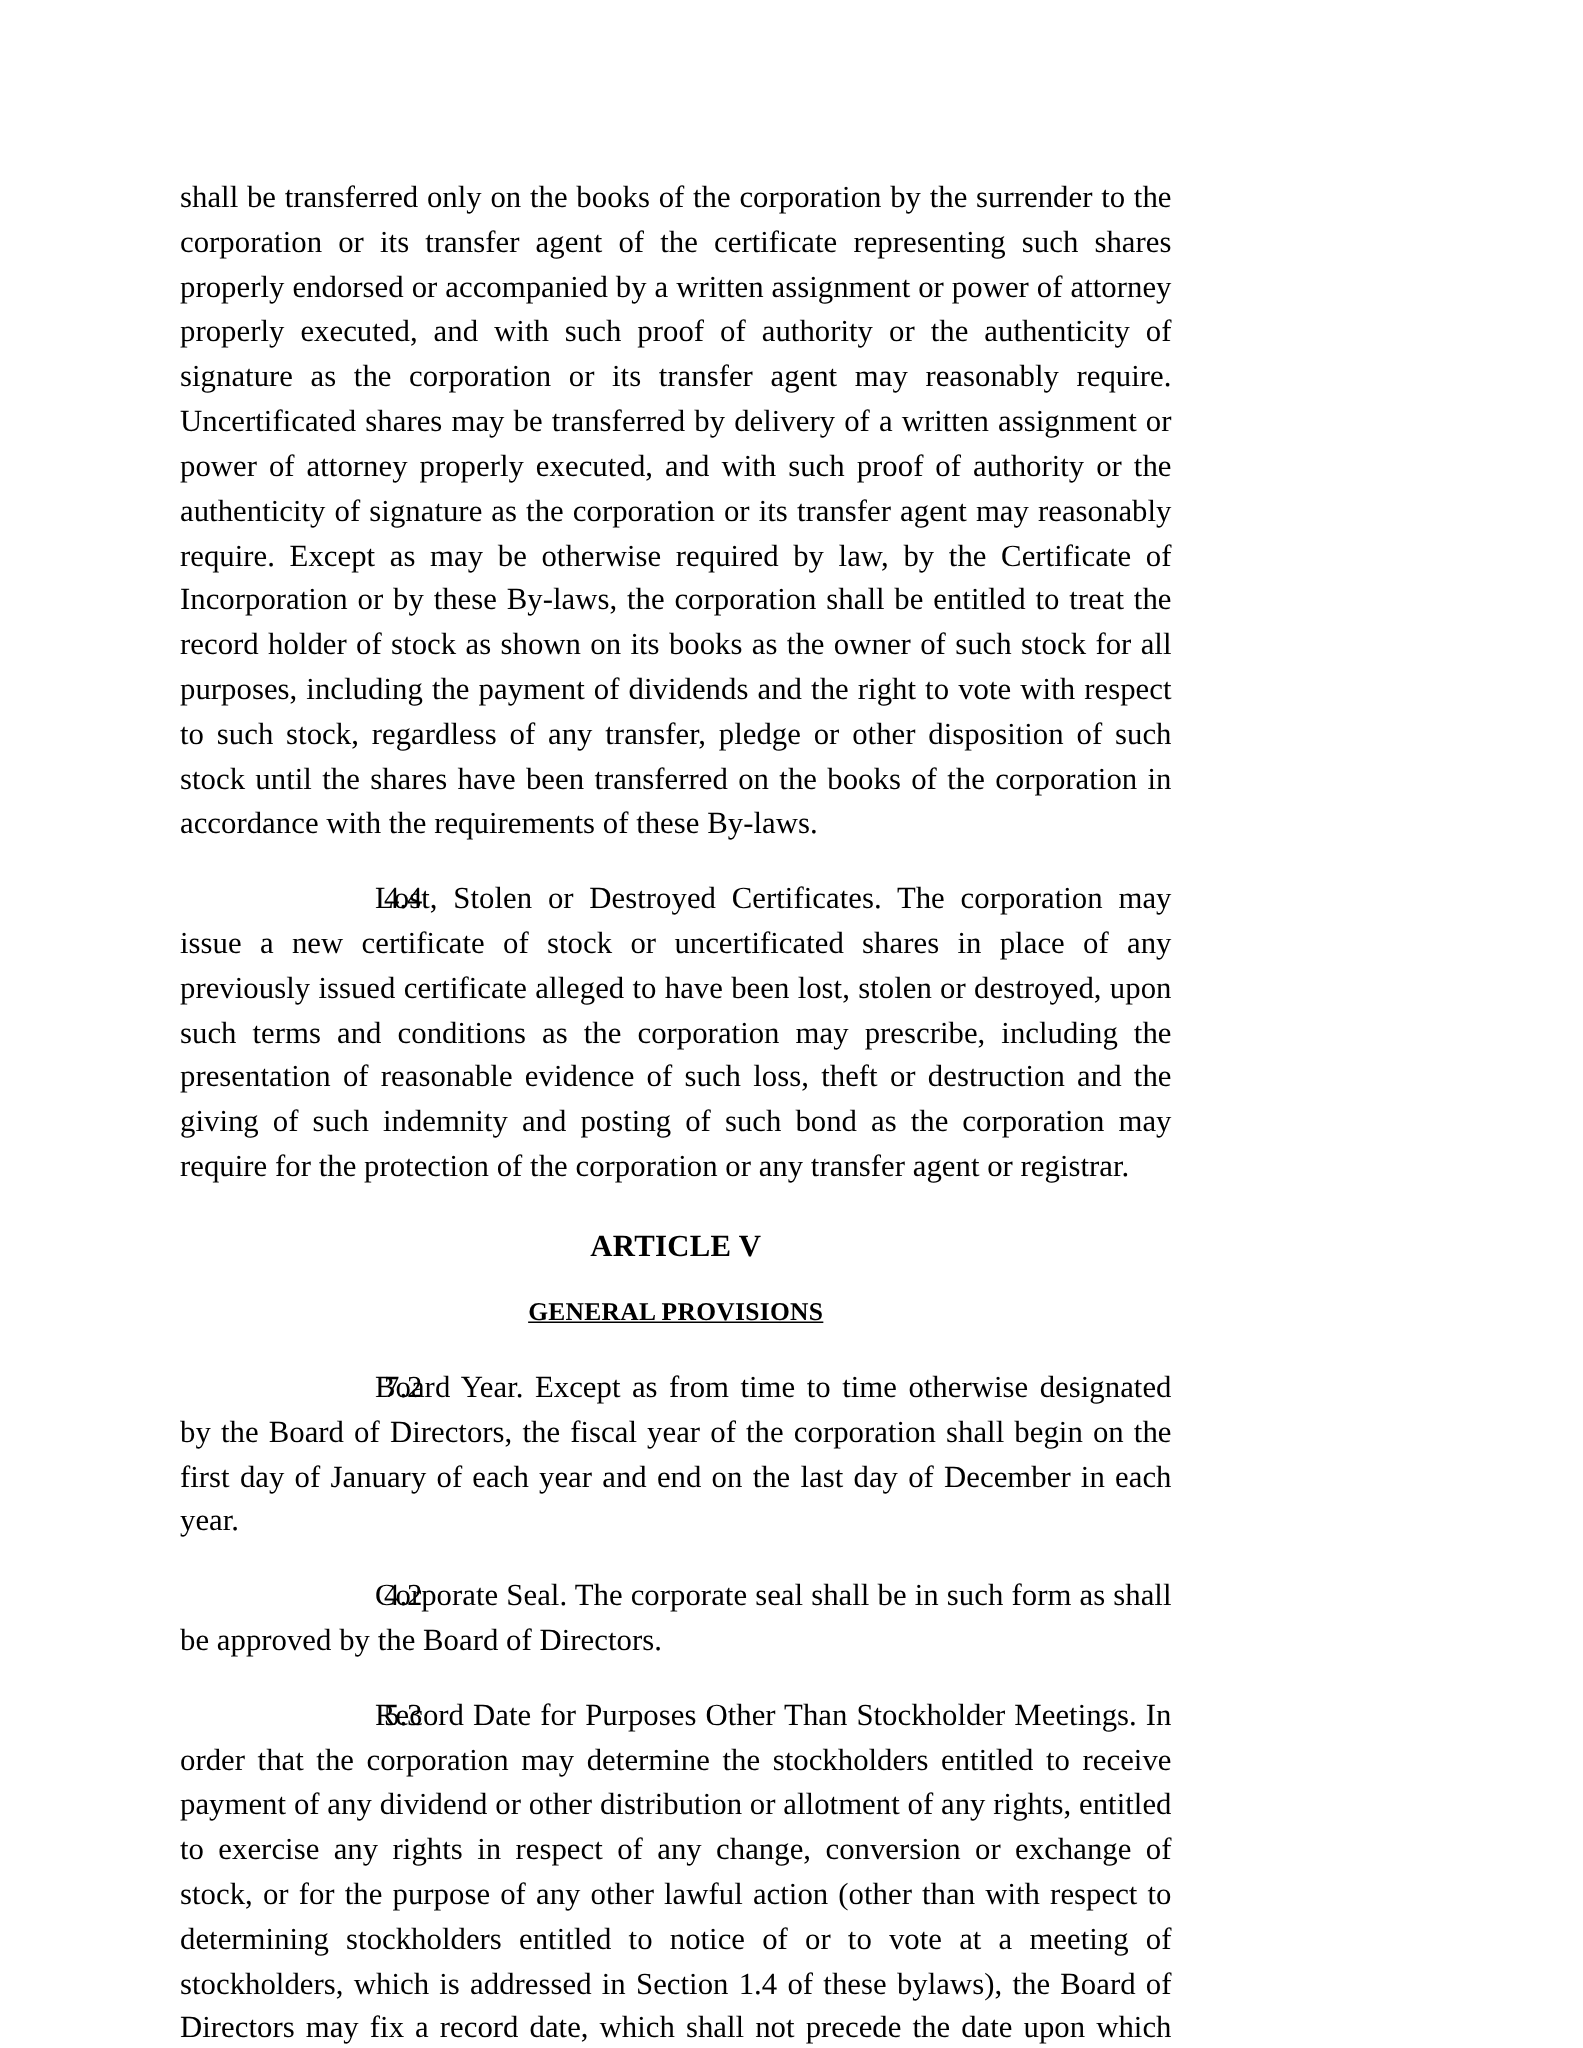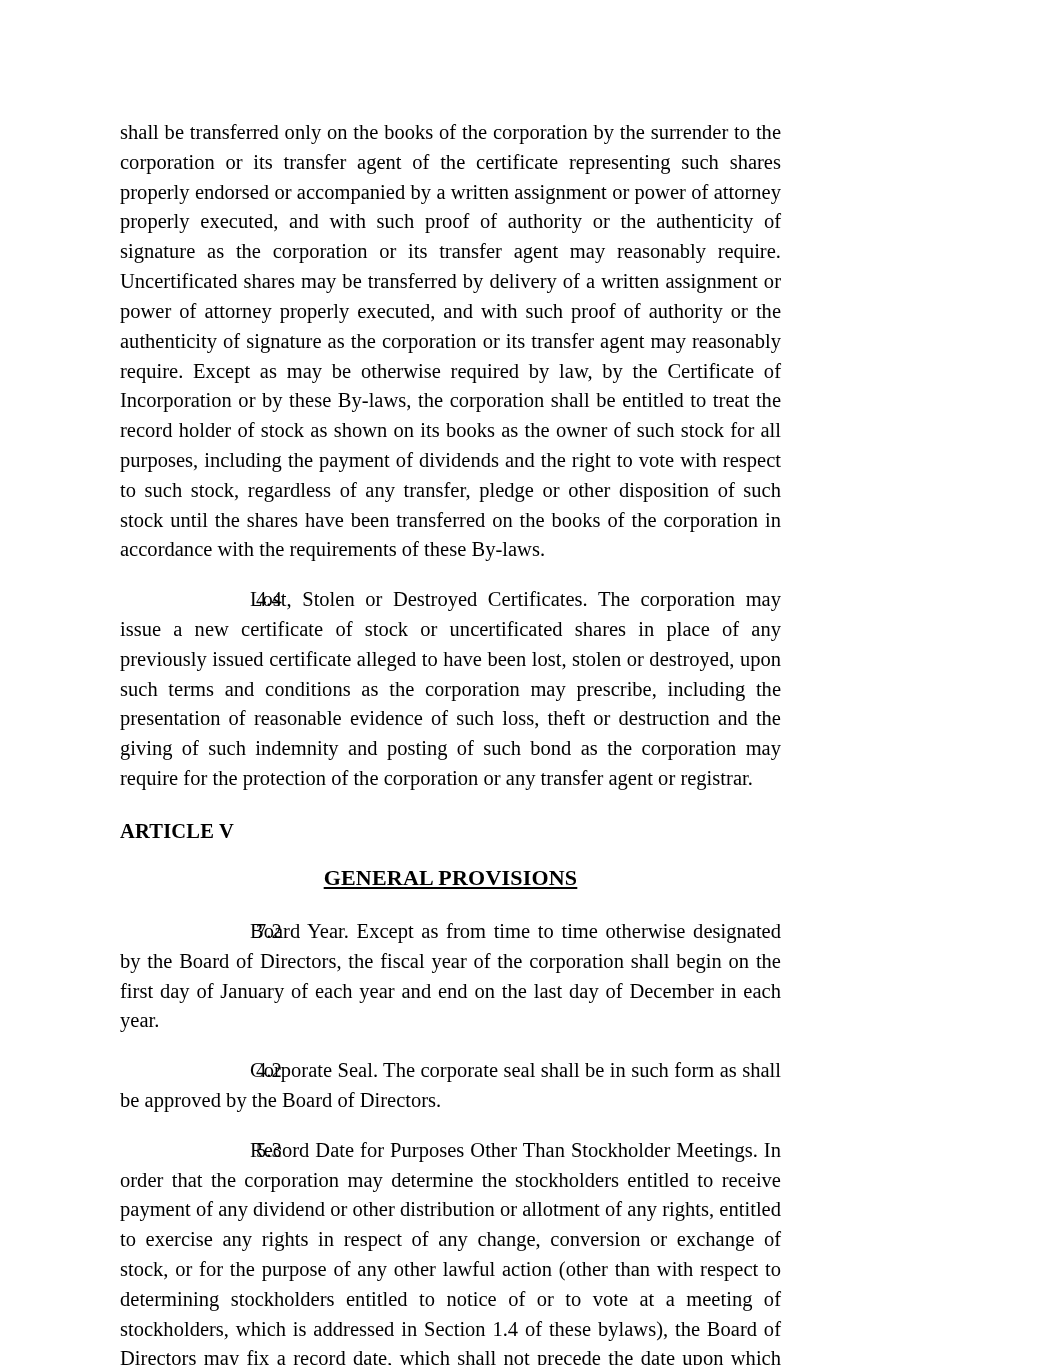--- a/index.html
+++ b/index.html
@@ -35,27 +35,27 @@
   }
   .sec-num {
     display: inline-block;
     width: 62px;
   }
   .uline {
   }
   .article-head {
     font-weight: bold;
     font-size: 20.5px;
-    text-align: left;
+    text-align: center;
     margin: 0 0 22px 0;
     letter-spacing: 0.2px;
   }
   .article-title {
     font-weight: bold;
-    font-size: 22px;
+    font-size: 17px;
     text-align: center;
     text-decoration: underline;
     margin: 0 0 26px 0;
     letter-spacing: 0.2px;
   }
   .gap-top {
     margin-top: 26px;
   }
 </style>
 </head>

